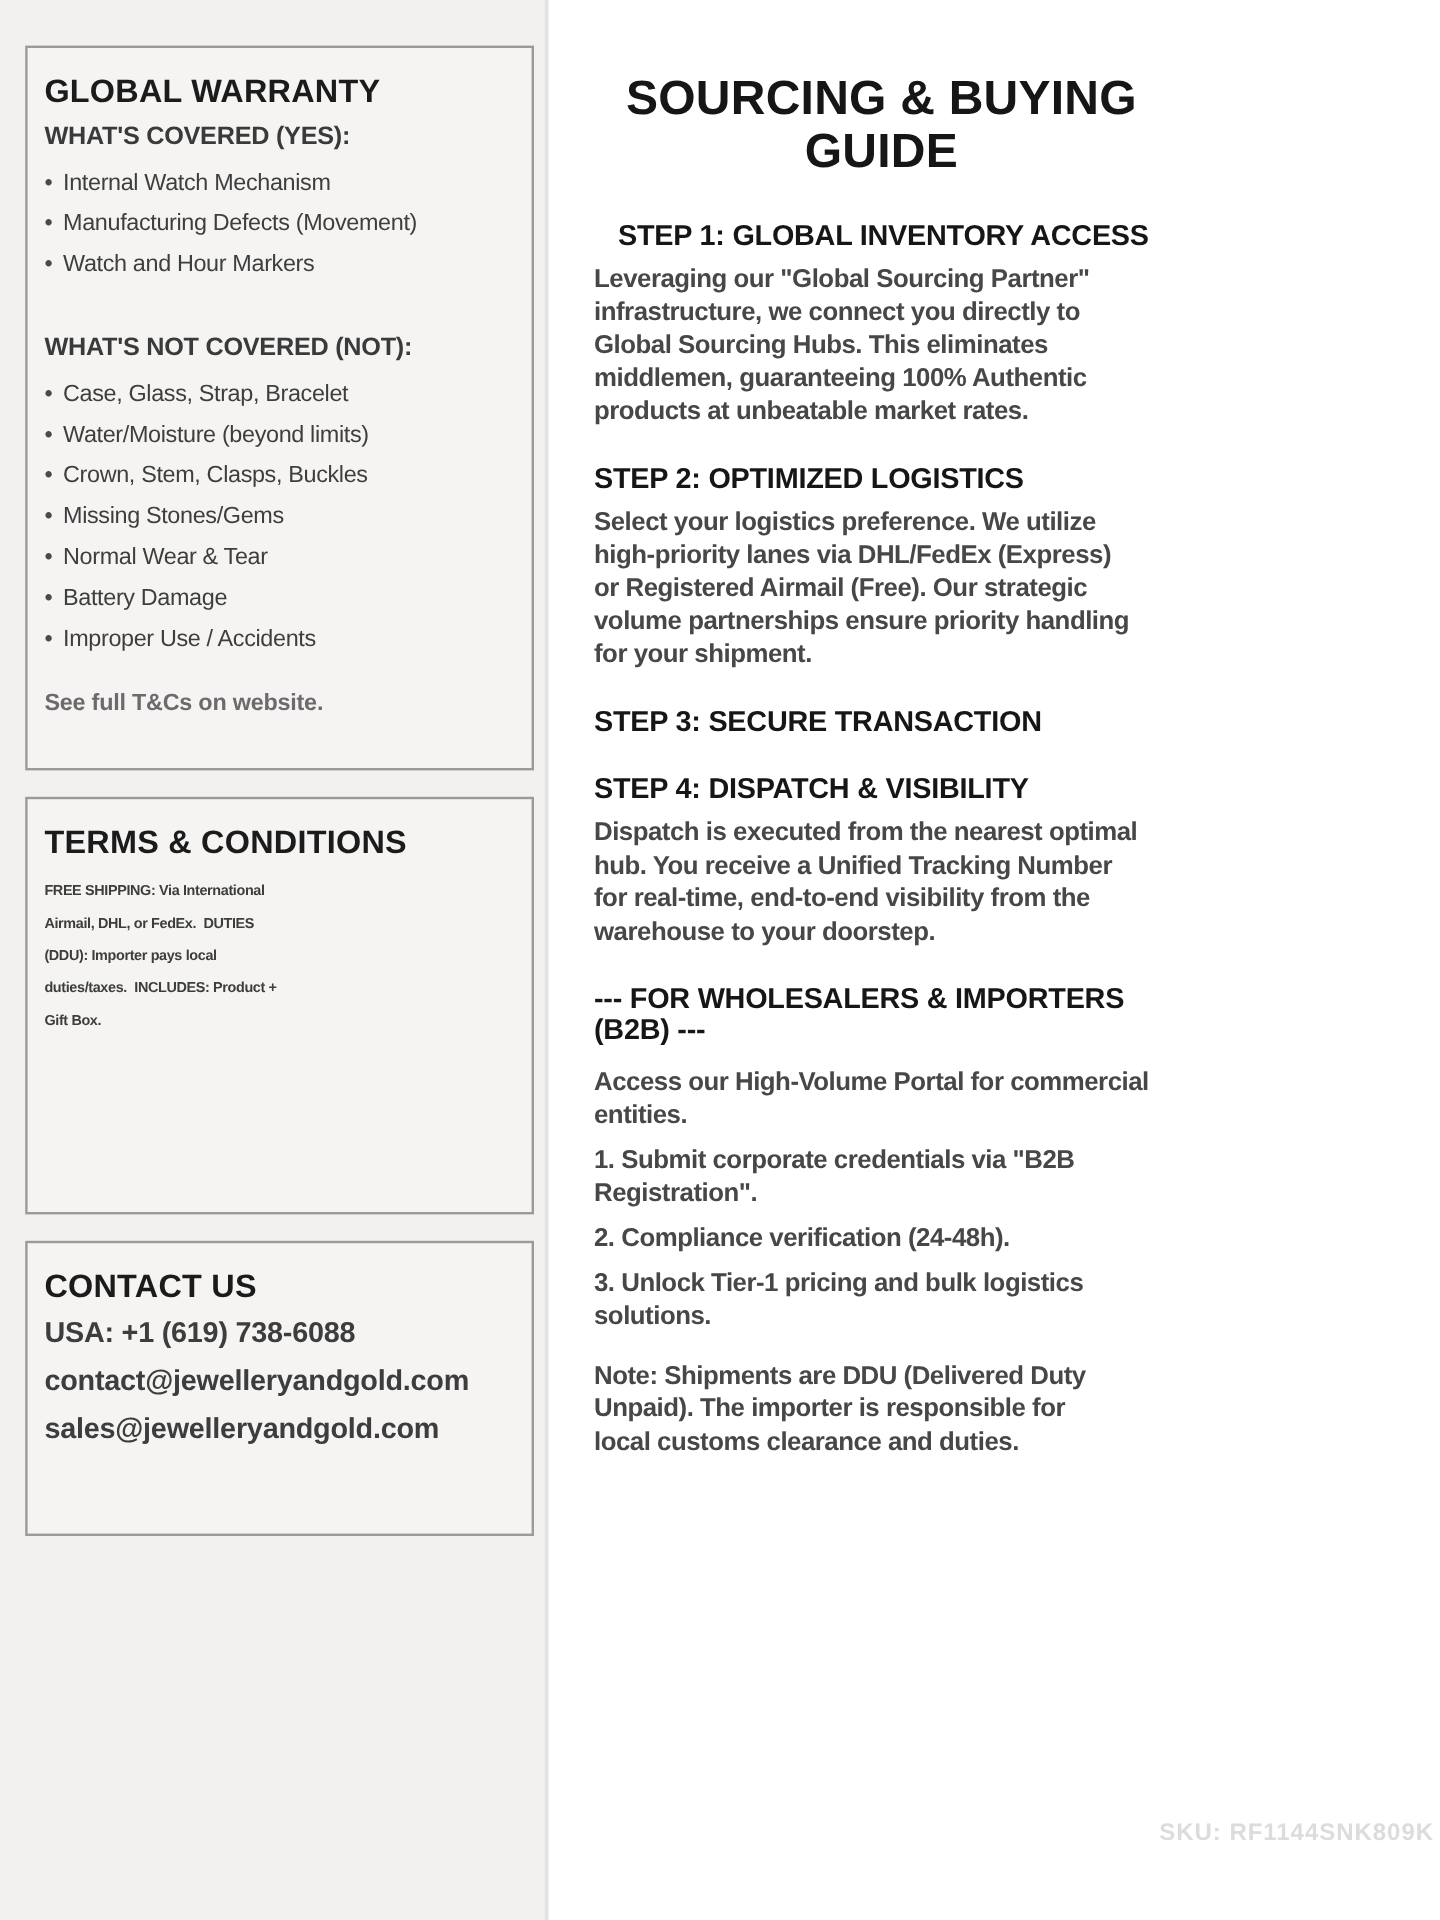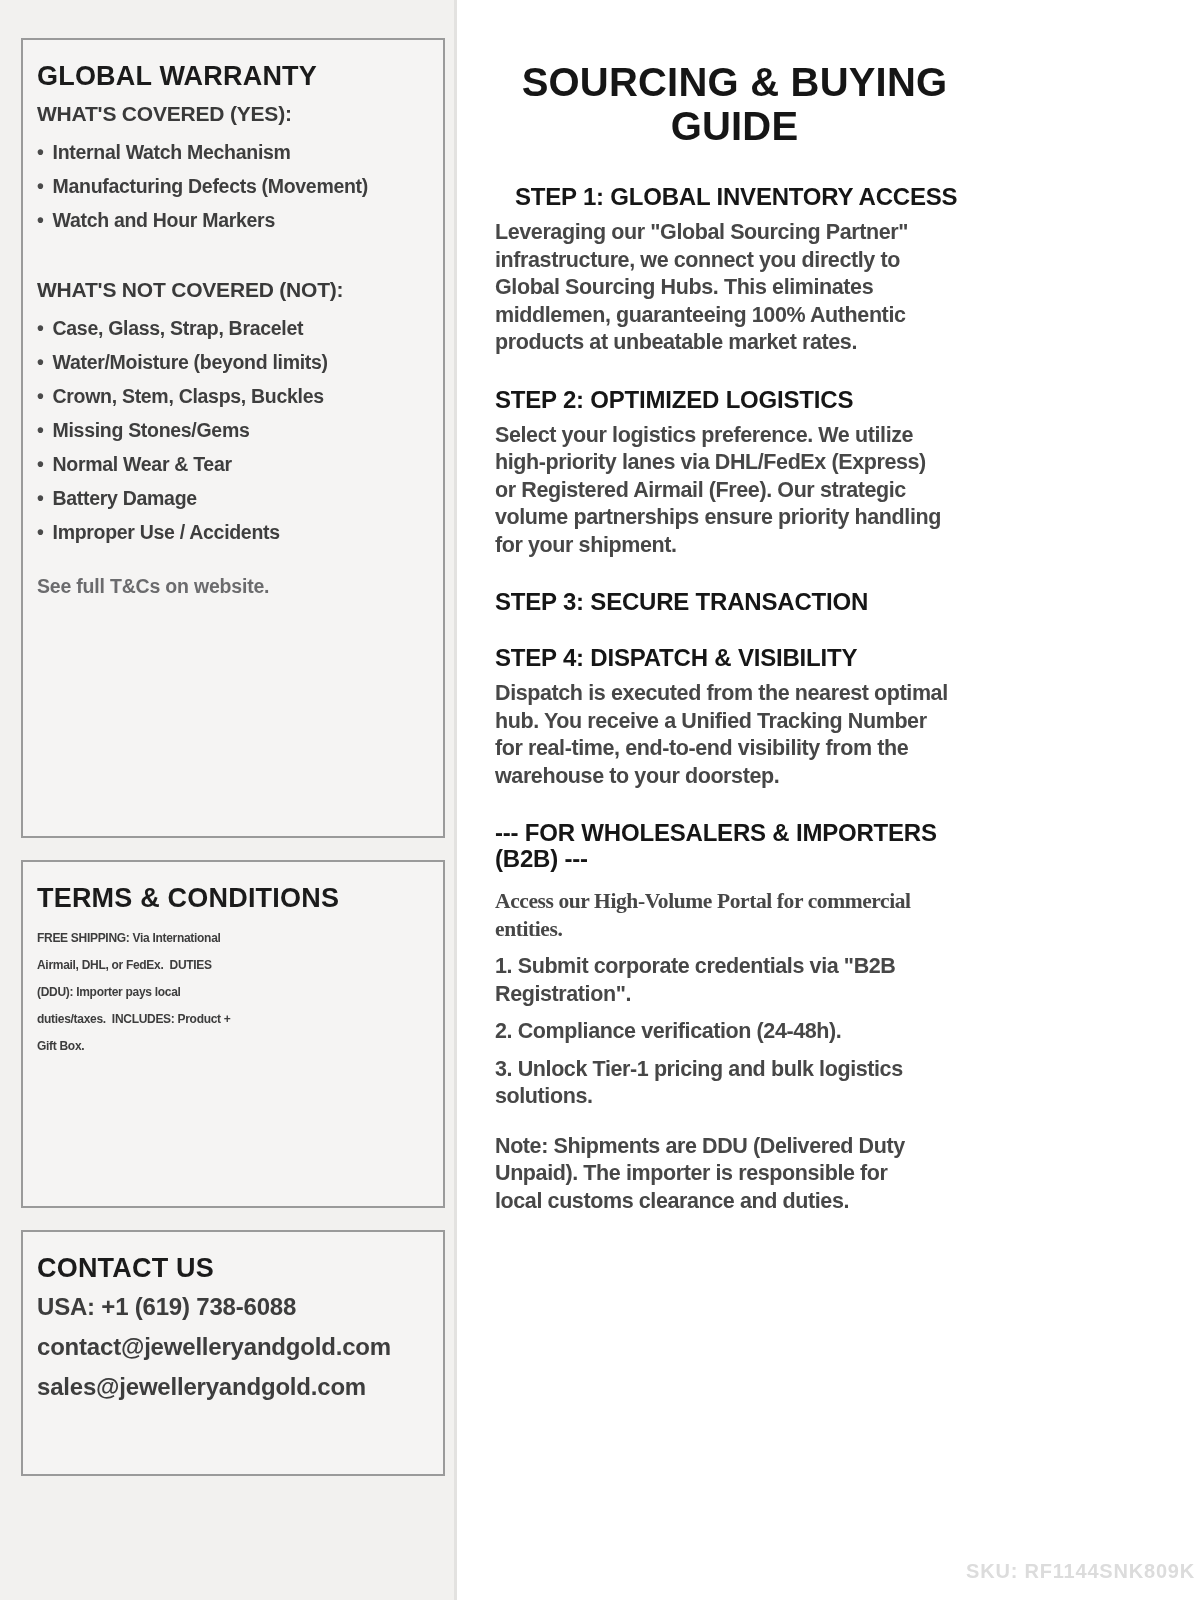--- a/index.html
+++ b/index.html
@@ -19,35 +19,35 @@
     padding:38px 0 0 21px;
   }
   .side-box{
     box-sizing:border-box;width:424px;
     background:var(--box-bg,#f5f4f3);
     border:2px solid var(--box-border,#9a9a9a);
     padding:18px 14px 18px 14px;
     margin-bottom:22px;
     color:var(--side-text,#3c3c3c);
   }
-  .warranty-box{height:800px;}
+  .warranty-box{height:604px;}
   .terms-box{height:348px;}
   .contact-box{height:246px;}
   .side-box h2{
     margin:2px 0 0 0;font-size:27px;line-height:32px;font-weight:bold;
     color:var(--ink,#1b1b1b);letter-spacing:0.2px;
   }
   .side-sub{
     margin:9px 0 0 0;font-size:21px;line-height:26px;font-weight:bold;
     color:#3a3a3a;letter-spacing:-0.2px;
   }
   .side-sub.second{margin-top:40px;}
   ul.side-list{list-style:none;margin:8px 0 0 0;padding:0;}
   ul.side-list li{
-    font-size:19.5px;line-height:34px;font-weight:bold;
+    font-size:19.5px;line-height:34px;font-weight:normal;
     color:#3e3e3e;letter-spacing:-0.3px;white-space:nowrap;
   }
   .dot::before{content:"•";}
   .dot{margin-right:9px;color:#4a4a4a;}
   .footnote{
     margin:26px 0 0 0;font-size:19.5px;font-weight:bold;
     color:var(--muted,#6b6b6d);letter-spacing:-0.2px;
   }
   .side-body{
     margin:11px 0 0 0;font-size:12px;line-height:27px;font-weight:bold;
@@ -75,25 +75,25 @@
     margin:30px 0 9px 0;font-size:24px;line-height:26px;font-weight:bold;
     color:var(--main-head,#161616);letter-spacing:-0.2px;
   }
   .step p, .b2b p{
     margin:0;font-size:21.5px;line-height:27.5px;font-weight:bold;
     color:var(--main-body,#474747);letter-spacing:-0.4px;
     white-space:pre-wrap;
   }
   .step:first-child h2{margin-top:0;margin-left:20px;}
   .b2b .b2b-step{margin-top:10px;}
-  .b2b .intro{margin-top:16px;font-family:Liberation Serif, serif;}
+  .b2b .intro{margin-top:16px;}
   .b2b .note{margin-top:22px;}
 
   .sku{
-    position:absolute;top:1560px;right:5px;
+    position:absolute;top:1516px;right:5px;
     font-size:20px;font-weight:bold;letter-spacing:0.8px;
     color:var(--sku,#dcdcdc);
   }
 </style>
 </head>
 <body>
 
 <div class="page">
 
   <aside class="sidebar">

